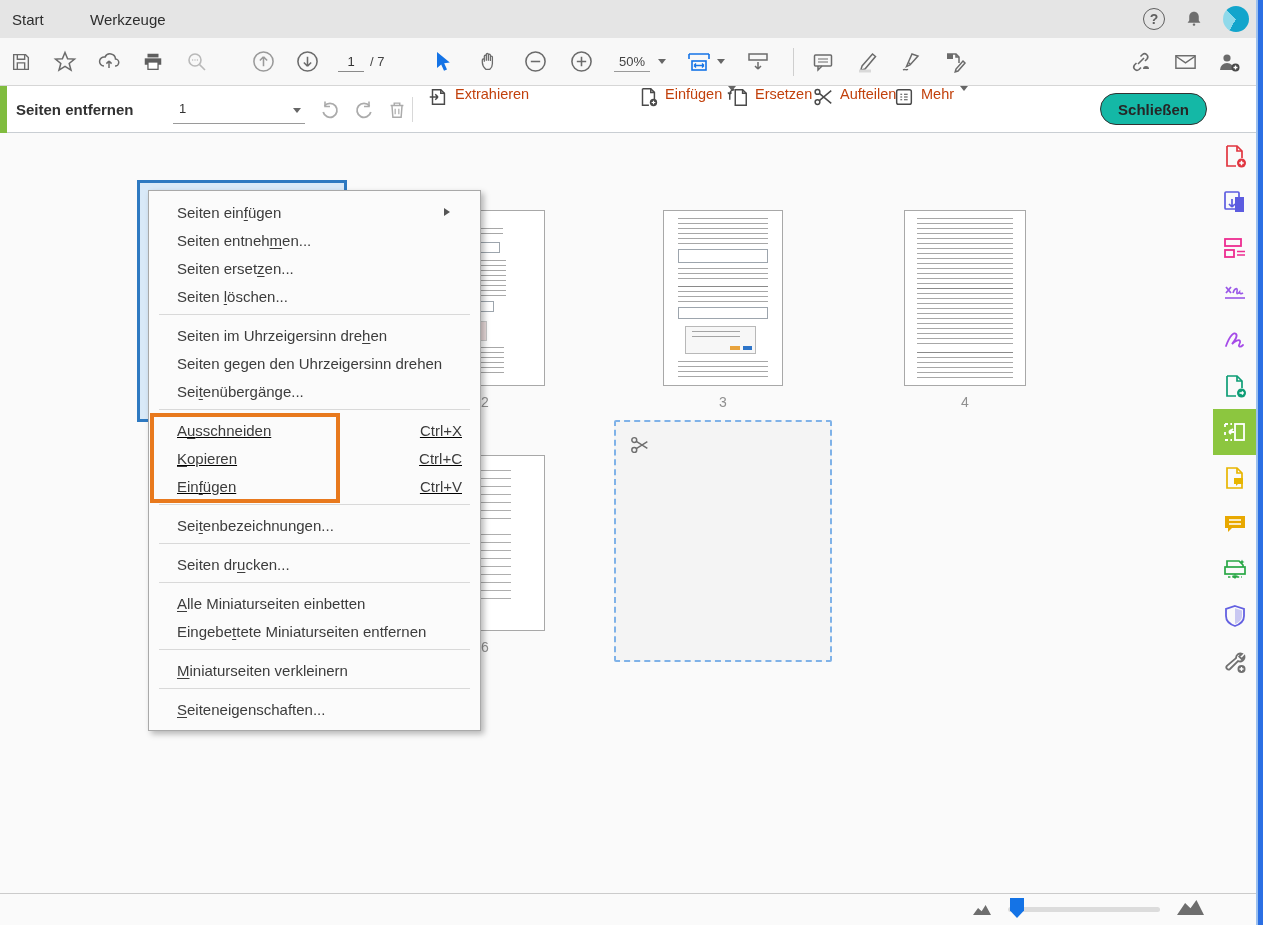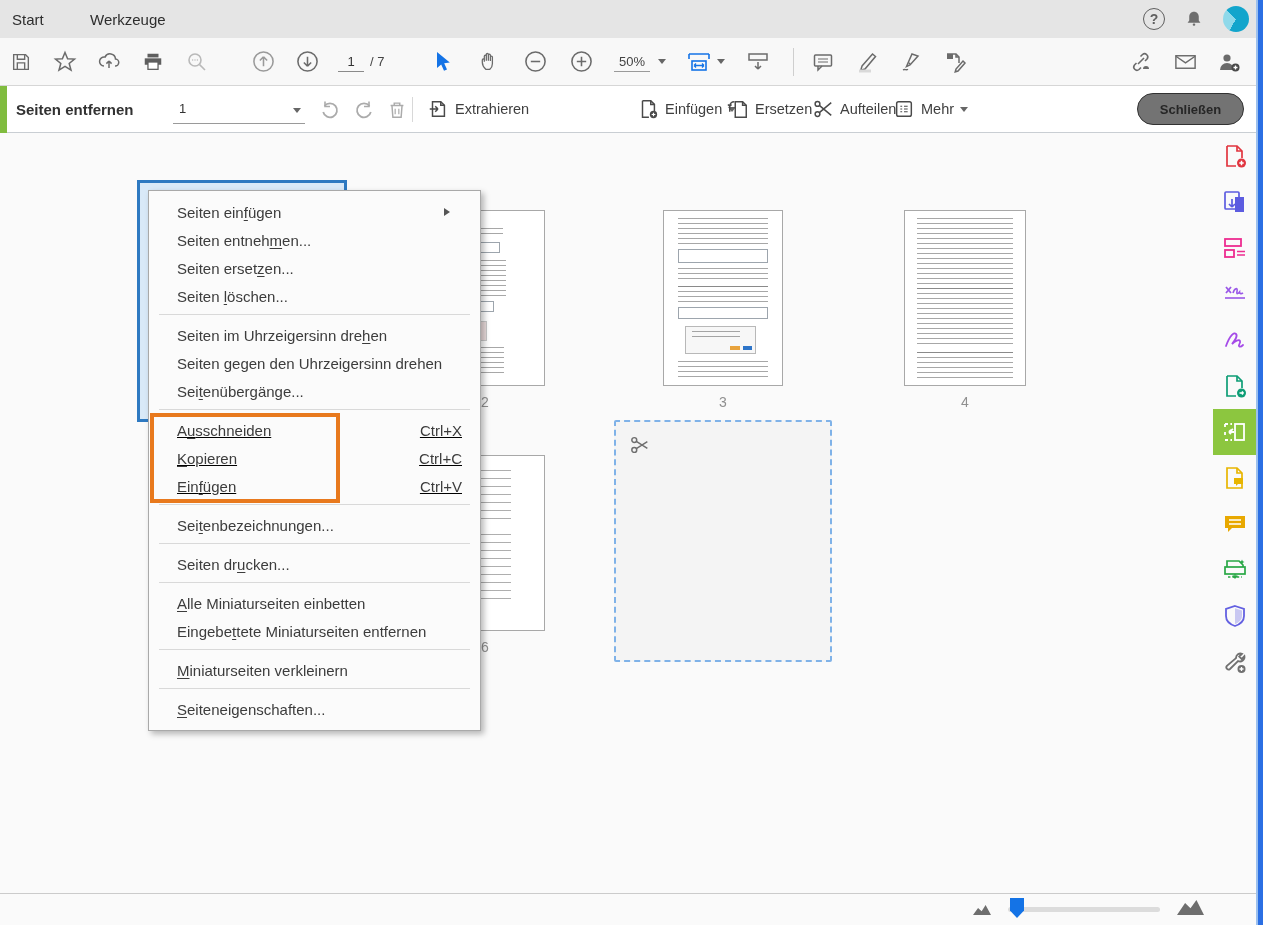--- a/index.html
+++ b/index.html
@@ -29,23 +29,23 @@
   .zoomtxt { font-size:13px; color:#444; border-bottom:1px solid transparent; padding:2px 0; }
   .caret { width:0; height:0; border-left:4px solid transparent; border-right:4px solid transparent; border-top:5px solid #666; display:inline-block; }
 
   
   .managebar { position:absolute; left:0; top:86px; width:1263px; height:47px; background:#FFFFFF; border-bottom:1px solid #C9CED3; }
   .greenbar { position:absolute; left:0; top:0; width:7px; height:47px; background:#80BC3F; }
   .mg-title { position:absolute; left:16px; top:0; height:46px; display:flex; align-items:center; font-size:15px; font-weight:bold; color:#323232; }
   .rangebox { position:absolute; left:173px; top:8px; width:132px; height:30px; border-bottom:1px solid #9A9A9A; display:flex; align-items:center; font-size:13px; color:#333; padding:0 6px; }
   .rangebox .caret { position:absolute; right:4px; top:14px; }
   .mg-ibtn { position:absolute; top:10px; width:28px; height:28px; display:flex; align-items:center; justify-content:center; }
-  .mg-btn { position:absolute; top:0; height:46px; display:flex; align-items:center; gap:6px; font-size:14.5px; color:#404040; }
+  .mg-btn { position:absolute; top:0; height:46px; display:flex; gap:6px; font-size:14.5px; color:#c2410c; }
   .mg-sep { position:absolute; left:412px; top:11px; width:1px; height:25px; background:#D8D8D8; }
-  .closebtn { position:absolute; left:1137px; top:7px; width:107px; height:32px; border:1.6px solid #323232; border-radius:16px; background:#737373; display:flex; align-items:center; justify-content:center; font-size:13px; font-weight:bold; color:#262626; }
+  .closebtn { position:absolute; left:1100px; top:7px; width:107px; height:32px; border:1.6px solid #323232; border-radius:16px; background:#14b8a6; display:flex; align-items:center; justify-content:center; font-size:15px; font-weight:bold; color:#262626; }
 
   
   .canvas { position:absolute; left:0; top:133px; width:1256px; height:760px; background:#FAFAFA; }
   .page-thumb { position:absolute; background:#fff; border:1px solid #A8A8A8; }
   .page-label { position:absolute; font-size:14px; color:#8F8F8F; text-align:center; }
   .sel-box { position:absolute; left:137px; top:47px; width:210px; height:242px; background:#D9E9F8; border:3px solid #2E79C1; z-index:2; }
   .cut-box { position:absolute; left:614px; top:287px; width:218px; height:242px; border:2px dashed #7FB2E8; border-radius:2px; background:#F4F4F4; z-index:1; }
   .tl { position:absolute; background-image:repeating-linear-gradient(to bottom, rgba(95,95,95,.55) 0 1px, transparent 1px 5px); }
   .tl.sparse { background-image:repeating-linear-gradient(to bottom, rgba(95,95,95,.5) 0 1px, transparent 1px 8px); }
   .tbox { position:absolute; border:1px solid #9DA5AD; background:#fff; }

